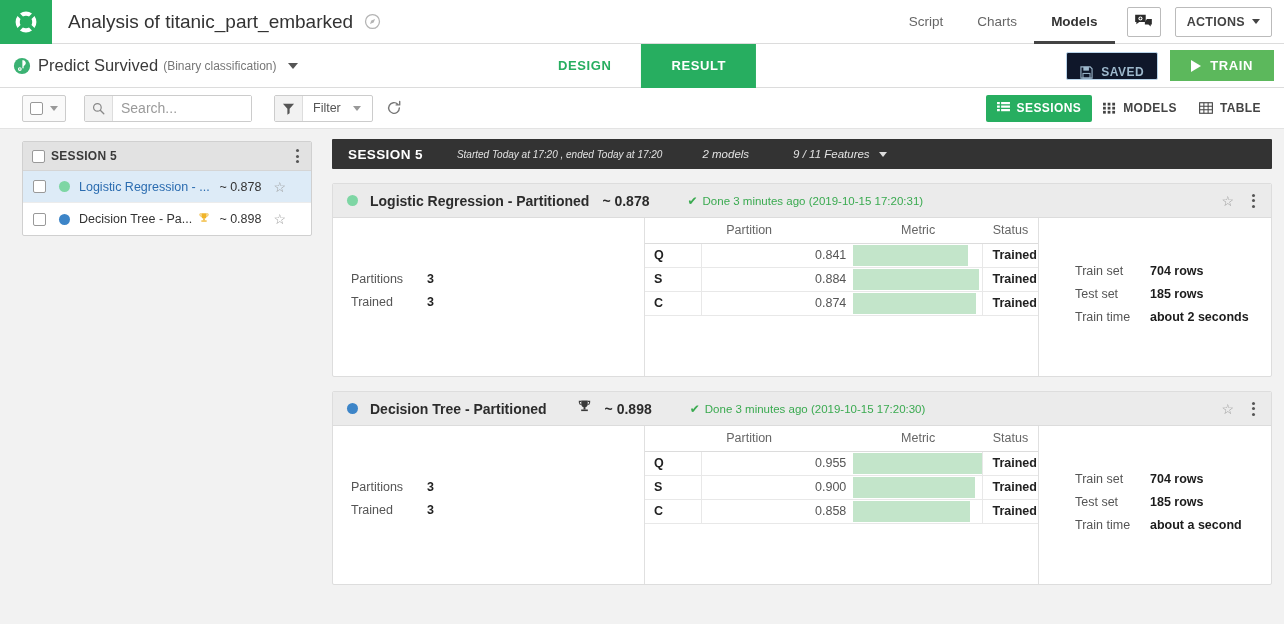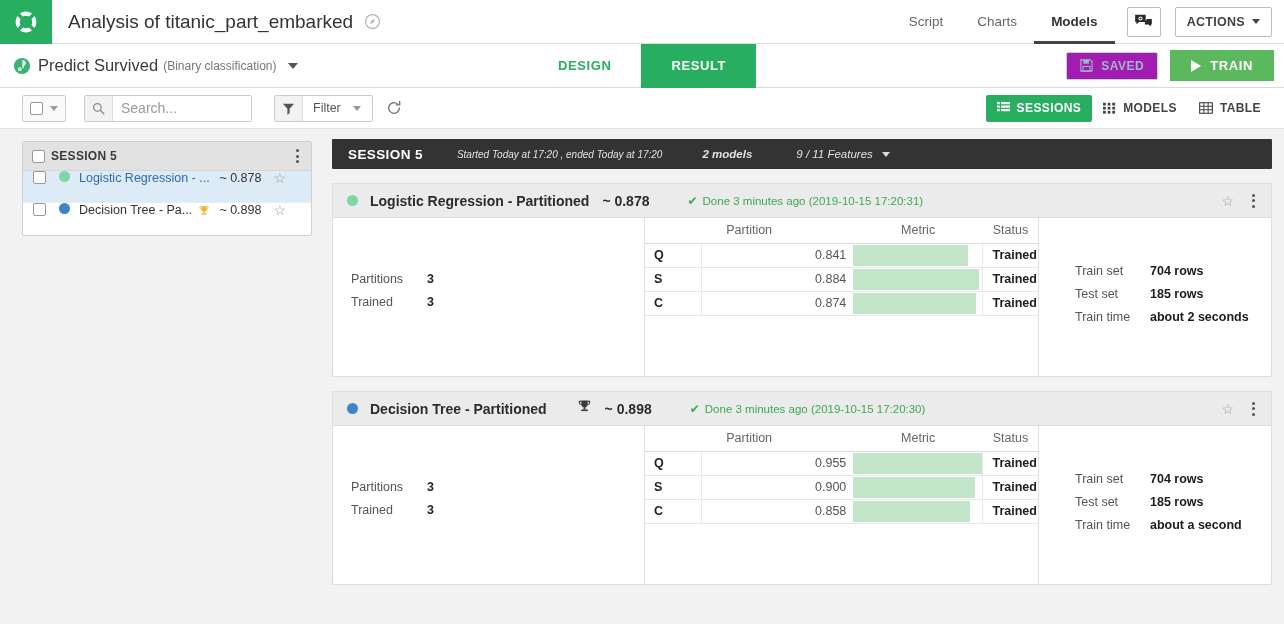--- a/index.html
+++ b/index.html
@@ -94,23 +94,23 @@
     padding: 0 30px; cursor: pointer;
   }
   .dr-tab.design { color: #27ae60; background: transparent; }
   .dr-tab.result { color: #fff; background: #27ae60; min-width: 100px; }
   .subbar-right {
     margin-left: auto; display: flex; align-items: center;
     padding-right: 10px; gap: 12px;
   }
   .saved-btn {
     height: 28px; border: 1px solid #b9d4ea; border-radius: 2px;
-    padding: 0 13px; display: flex; align-items: center; gap: 8px;
+    padding: 0 13px; display: flex; align-items: flex-end; gap: 8px;
     font-size: 12px; font-weight: bold; color: #9db8cc;
-    letter-spacing: .5px; background: #a21caf; cursor: default;
+    letter-spacing: .5px; background: #0f172a; cursor: default;
   }
   .train-btn {
     height: 31px; background: #5cb85c; border-radius: 0;
     padding: 0 21px; display: flex; align-items: center; gap: 9px;
     font-size: 13px; font-weight: bold; color: #fff;
     letter-spacing: .6px; cursor: pointer; border: none;
   }
   .tri-r {
     width: 0; height: 0; border-top: 6px solid transparent;
     border-bottom: 6px solid transparent; border-left: 10px solid #fff;
@@ -215,21 +215,21 @@
   .session-hd .cbox { margin-right: 6px; }
   .session-hd-lbl {
     font-size: 12px; font-weight: bold; color: #3a3a3a; letter-spacing: .3px;
   }
   .kebab {
     margin-left: auto; display: flex; flex-direction: column;
     gap: 2.5px; cursor: pointer; padding: 3px 4px;
   }
   .kebab i { width: 3px; height: 3px; background: #555; border-radius: 50%; display: block; }
   .model-row {
-    height: 32px; display: flex; 
+    height: 32px; display: flex; align-items: center;
     padding: 0 25px 0 10px; border-bottom: 1px solid #ececec;
     cursor: pointer;
   }
   .model-row.selected { background: #ddebf7; }
   .model-row:last-child { border-bottom: none; }
   .dot { width: 11px; height: 11px; border-radius: 50%; flex: 0 0 11px; }
   .model-row .cbox { margin-right: 13px; }
   .model-row .dot { margin-right: 9px; }
   .model-name {
     font-size: 12.5px; white-space: nowrap; overflow: hidden;
@@ -252,21 +252,21 @@
   .session-bar {
     height: 30px; background: #333; color: #fff;
     display: flex; align-items: center; padding: 0 16px;
     border-radius: 1px;
   }
   .sb-title { font-size: 13.5px; font-weight: bold; letter-spacing: .4px; }
   .sb-meta {
     font-size: 10px; font-style: italic; color: #e2e2e2;
     margin-left: 34px; white-space: nowrap; text-align: center;
   }
-  .sb-models { font-size: 11.5px; font-style: italic; color: #e2e2e2; margin-left: 40px; font-weight: bold; }
+  .sb-models { font-size: 11.5px; font-style: italic; color: #e2e2e2; margin-left: 40px; }
   .sb-feat {
     font-size: 11.5px; font-style: italic; color: #e2e2e2; margin-left: 44px;
     display: flex; align-items: center; gap: 9px; cursor: pointer;
   }
   .sb-caret {
     width: 0; height: 0; border-left: 4.5px solid transparent;
     border-right: 4.5px solid transparent; border-top: 5px solid #ddd;
   }
 
   .model-card {

